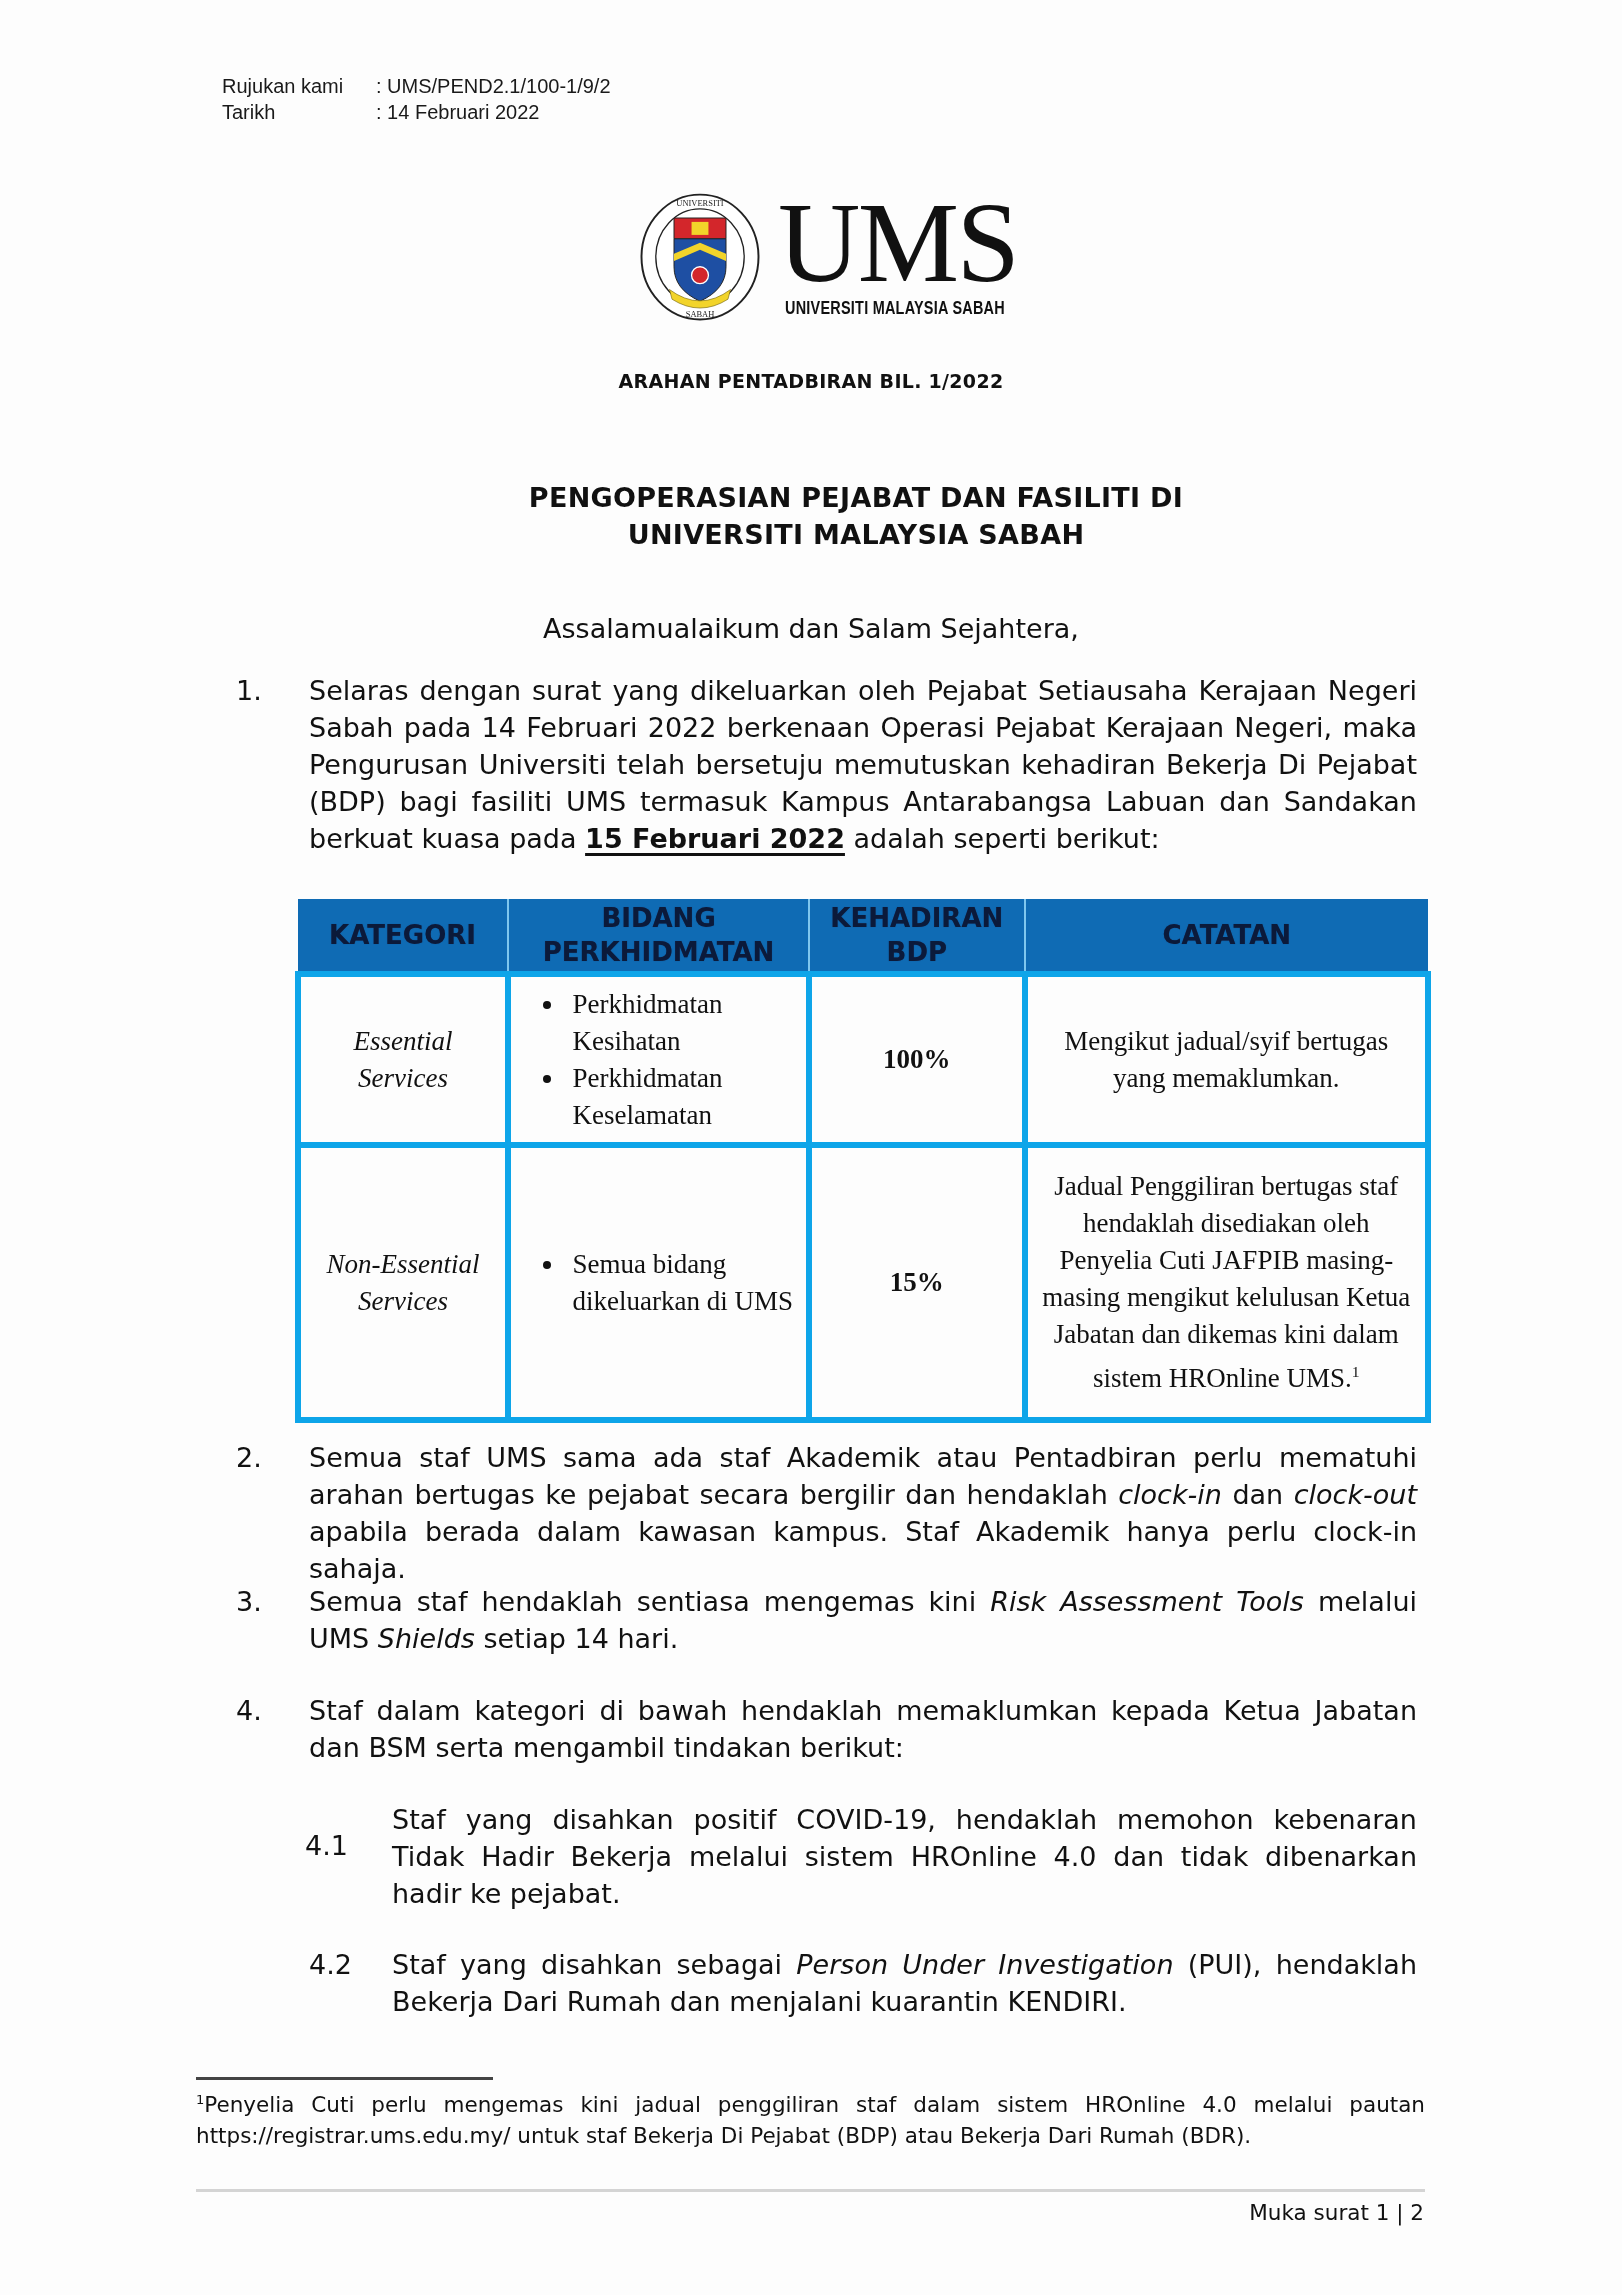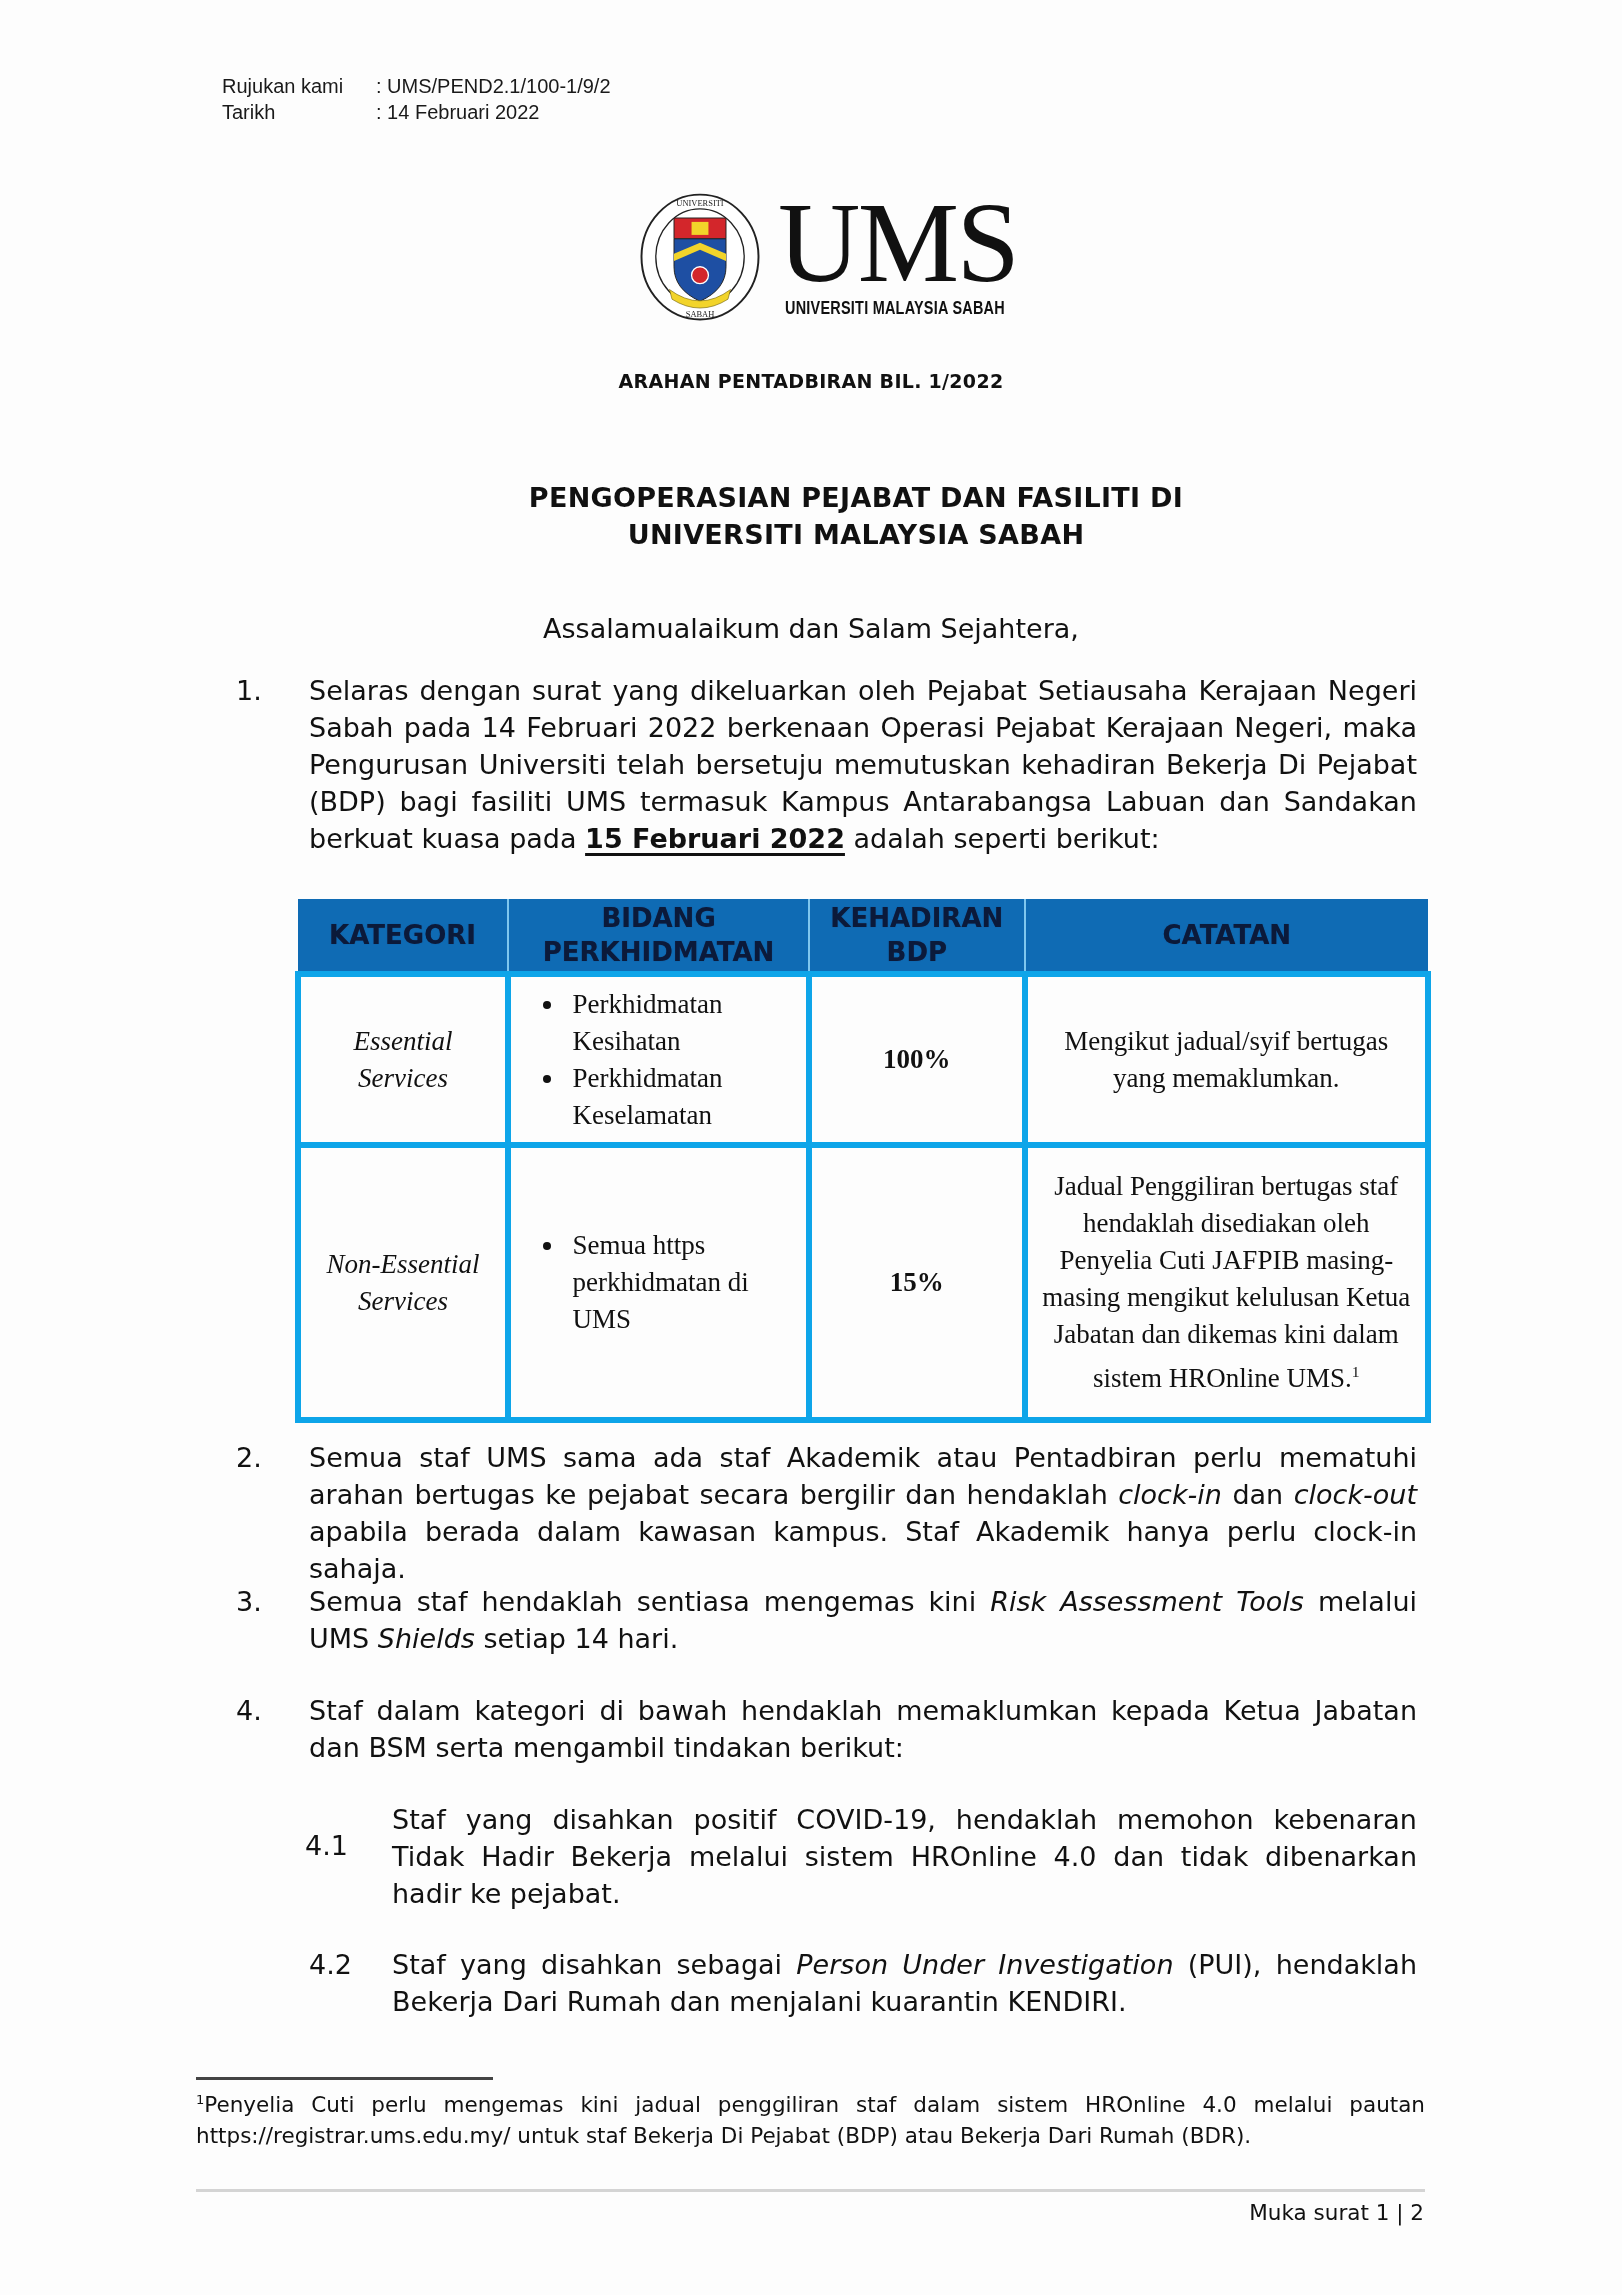--- a/index.html
+++ b/index.html
@@ -114,21 +114,21 @@
           <li>Perkhidmatan Keselamatan</li>
         </ul>
       </td>
       <td class="pct">100%</td>
       <td>Mengikut jadual/syif bertugas yang memaklumkan.</td>
     </tr>
     <tr class="r2">
       <td class="cat">Non-Essential Services</td>
       <td>
         <ul>
-          <li>Semua https perkhidmatan di UMS</li>
+          <li>Semua bidang dikeluarkan di UMS</li>
         </ul>
       </td>
       <td class="pct">15%</td>
       <td><span>Jadual Penggiliran bertugas staf hendaklah disediakan oleh Penyelia Cuti JAFPIB masing-masing mengikut kelulusan Ketua Jabatan dan dikemas kini dalam sistem HROnline UMS.</span><sup style="font-size:15.6px;">1</sup></td>
     </tr>
   </tbody>
 </table>
 
 <div class="abs num" style="left:236px; top:1439px;">2.</div>
 <div class="abs para" style="left:309px; top:1439px; width:1108px;">

